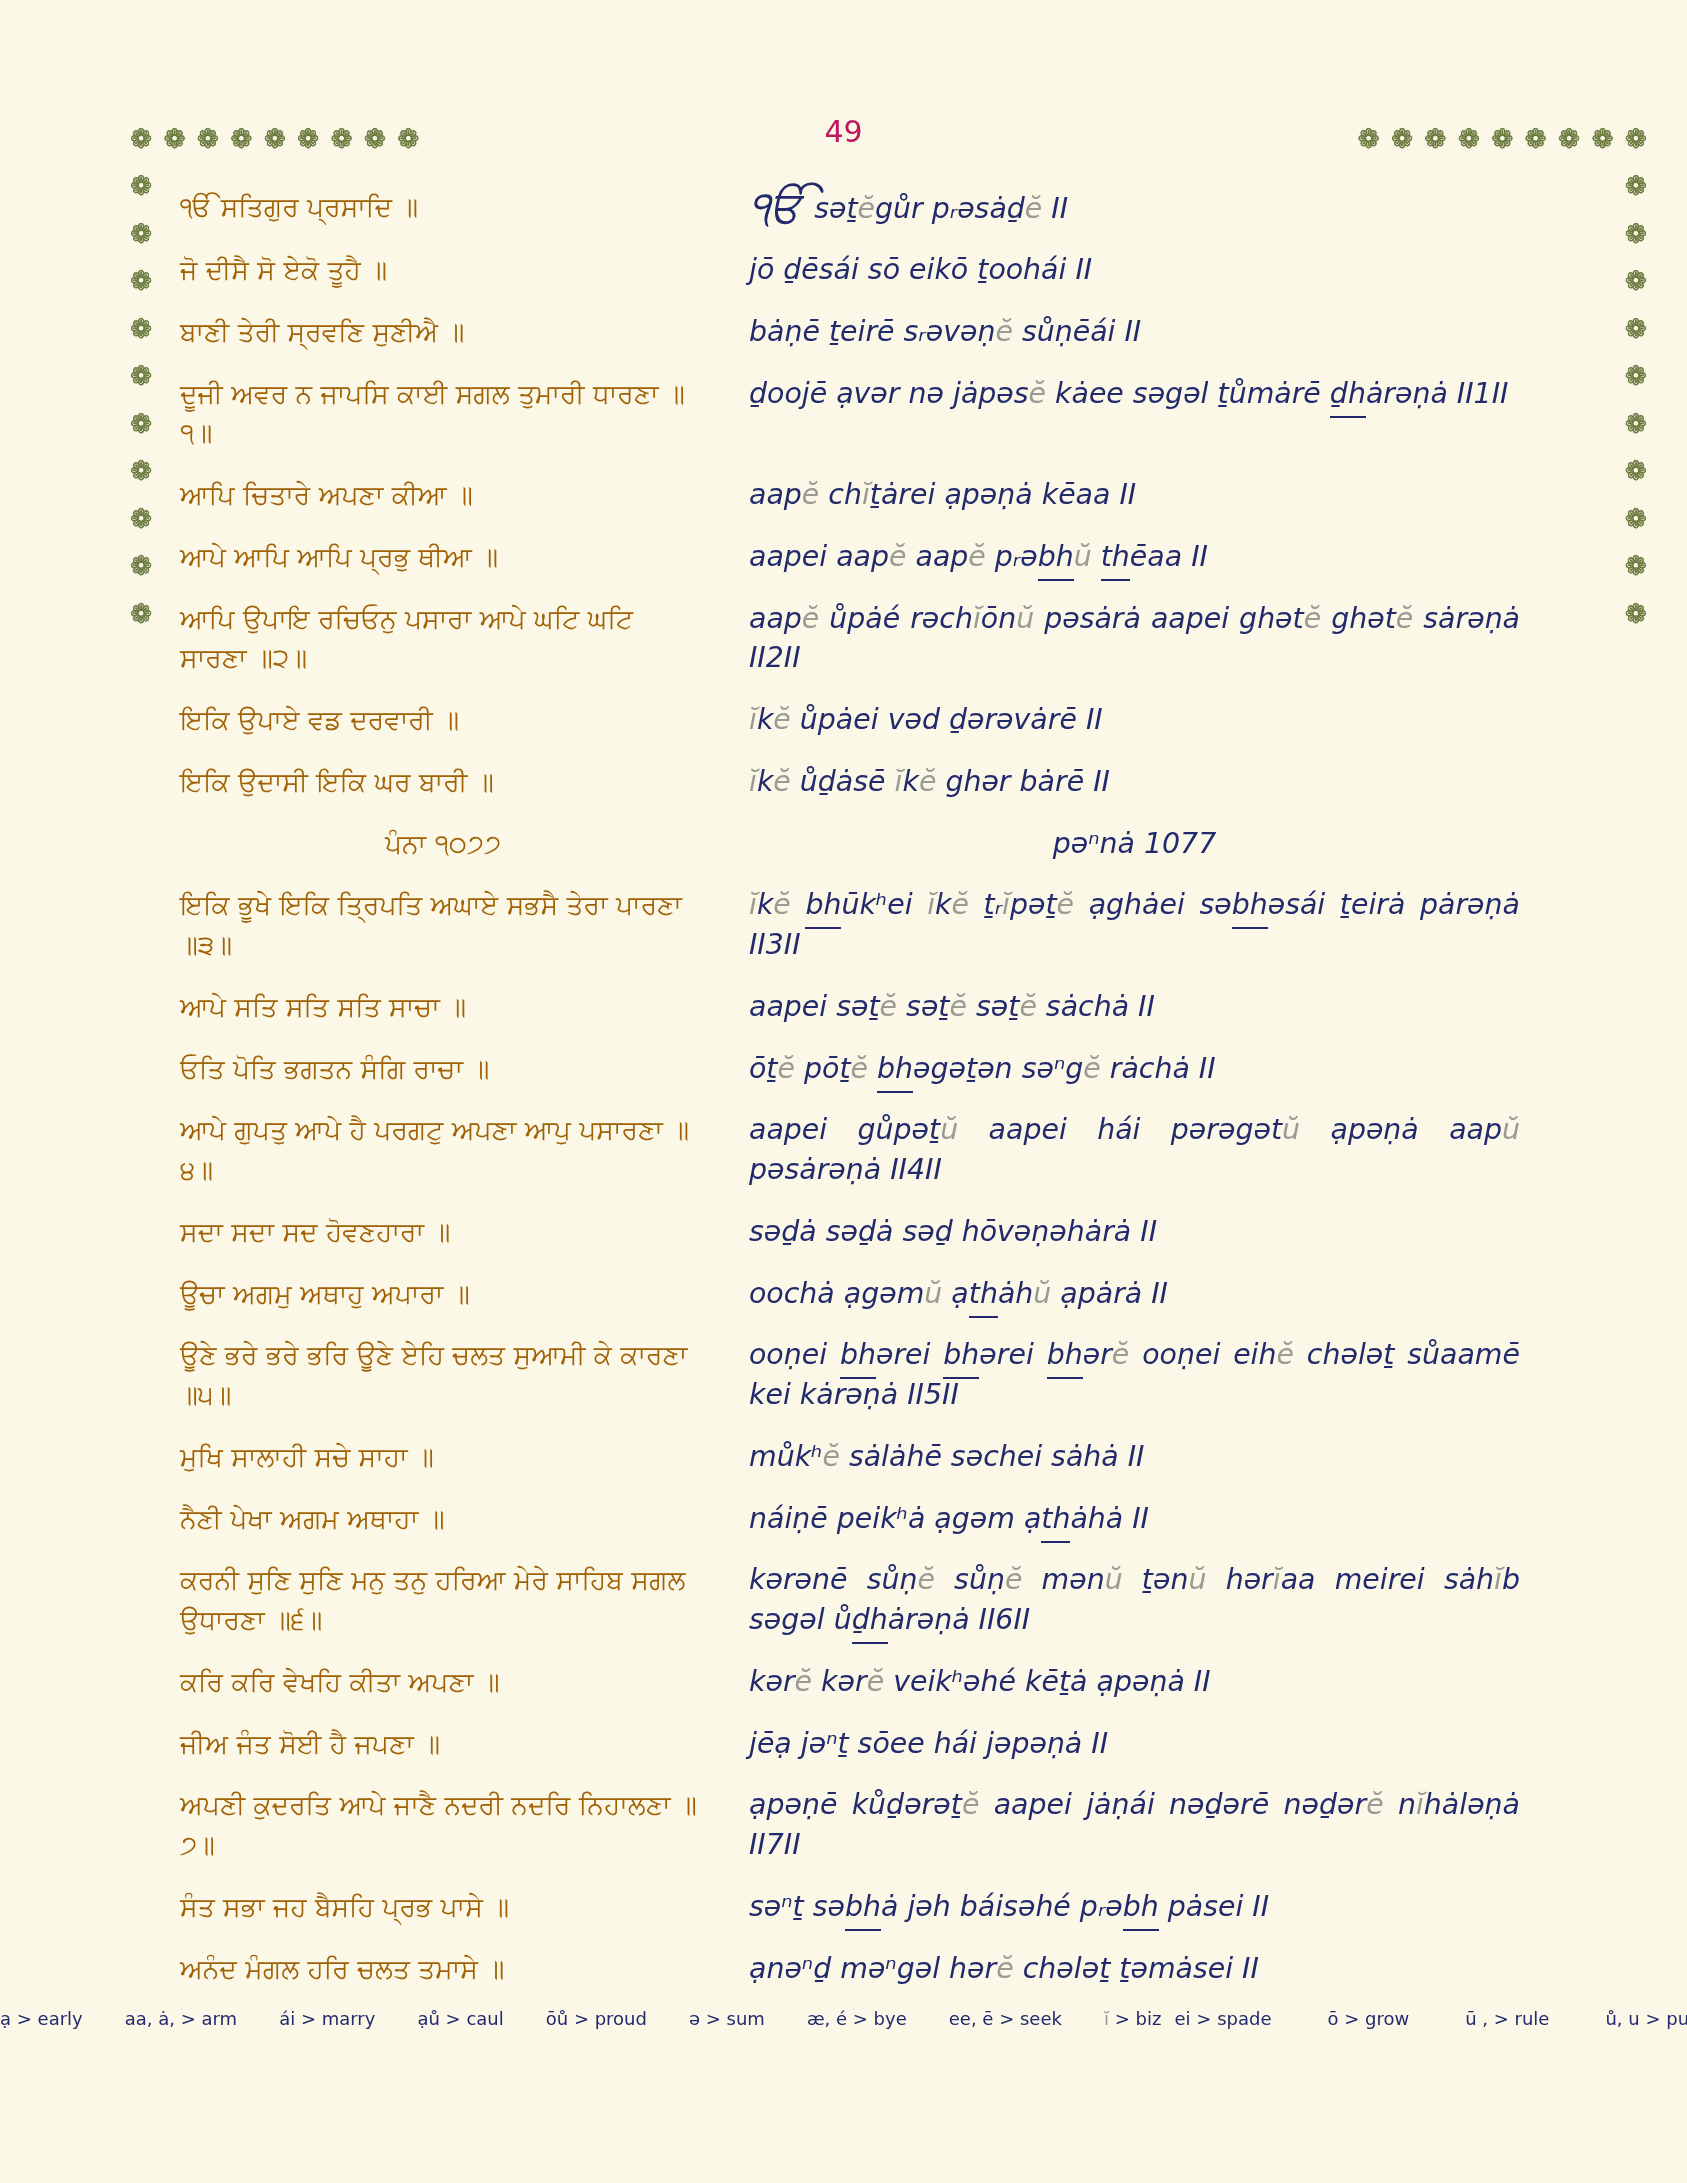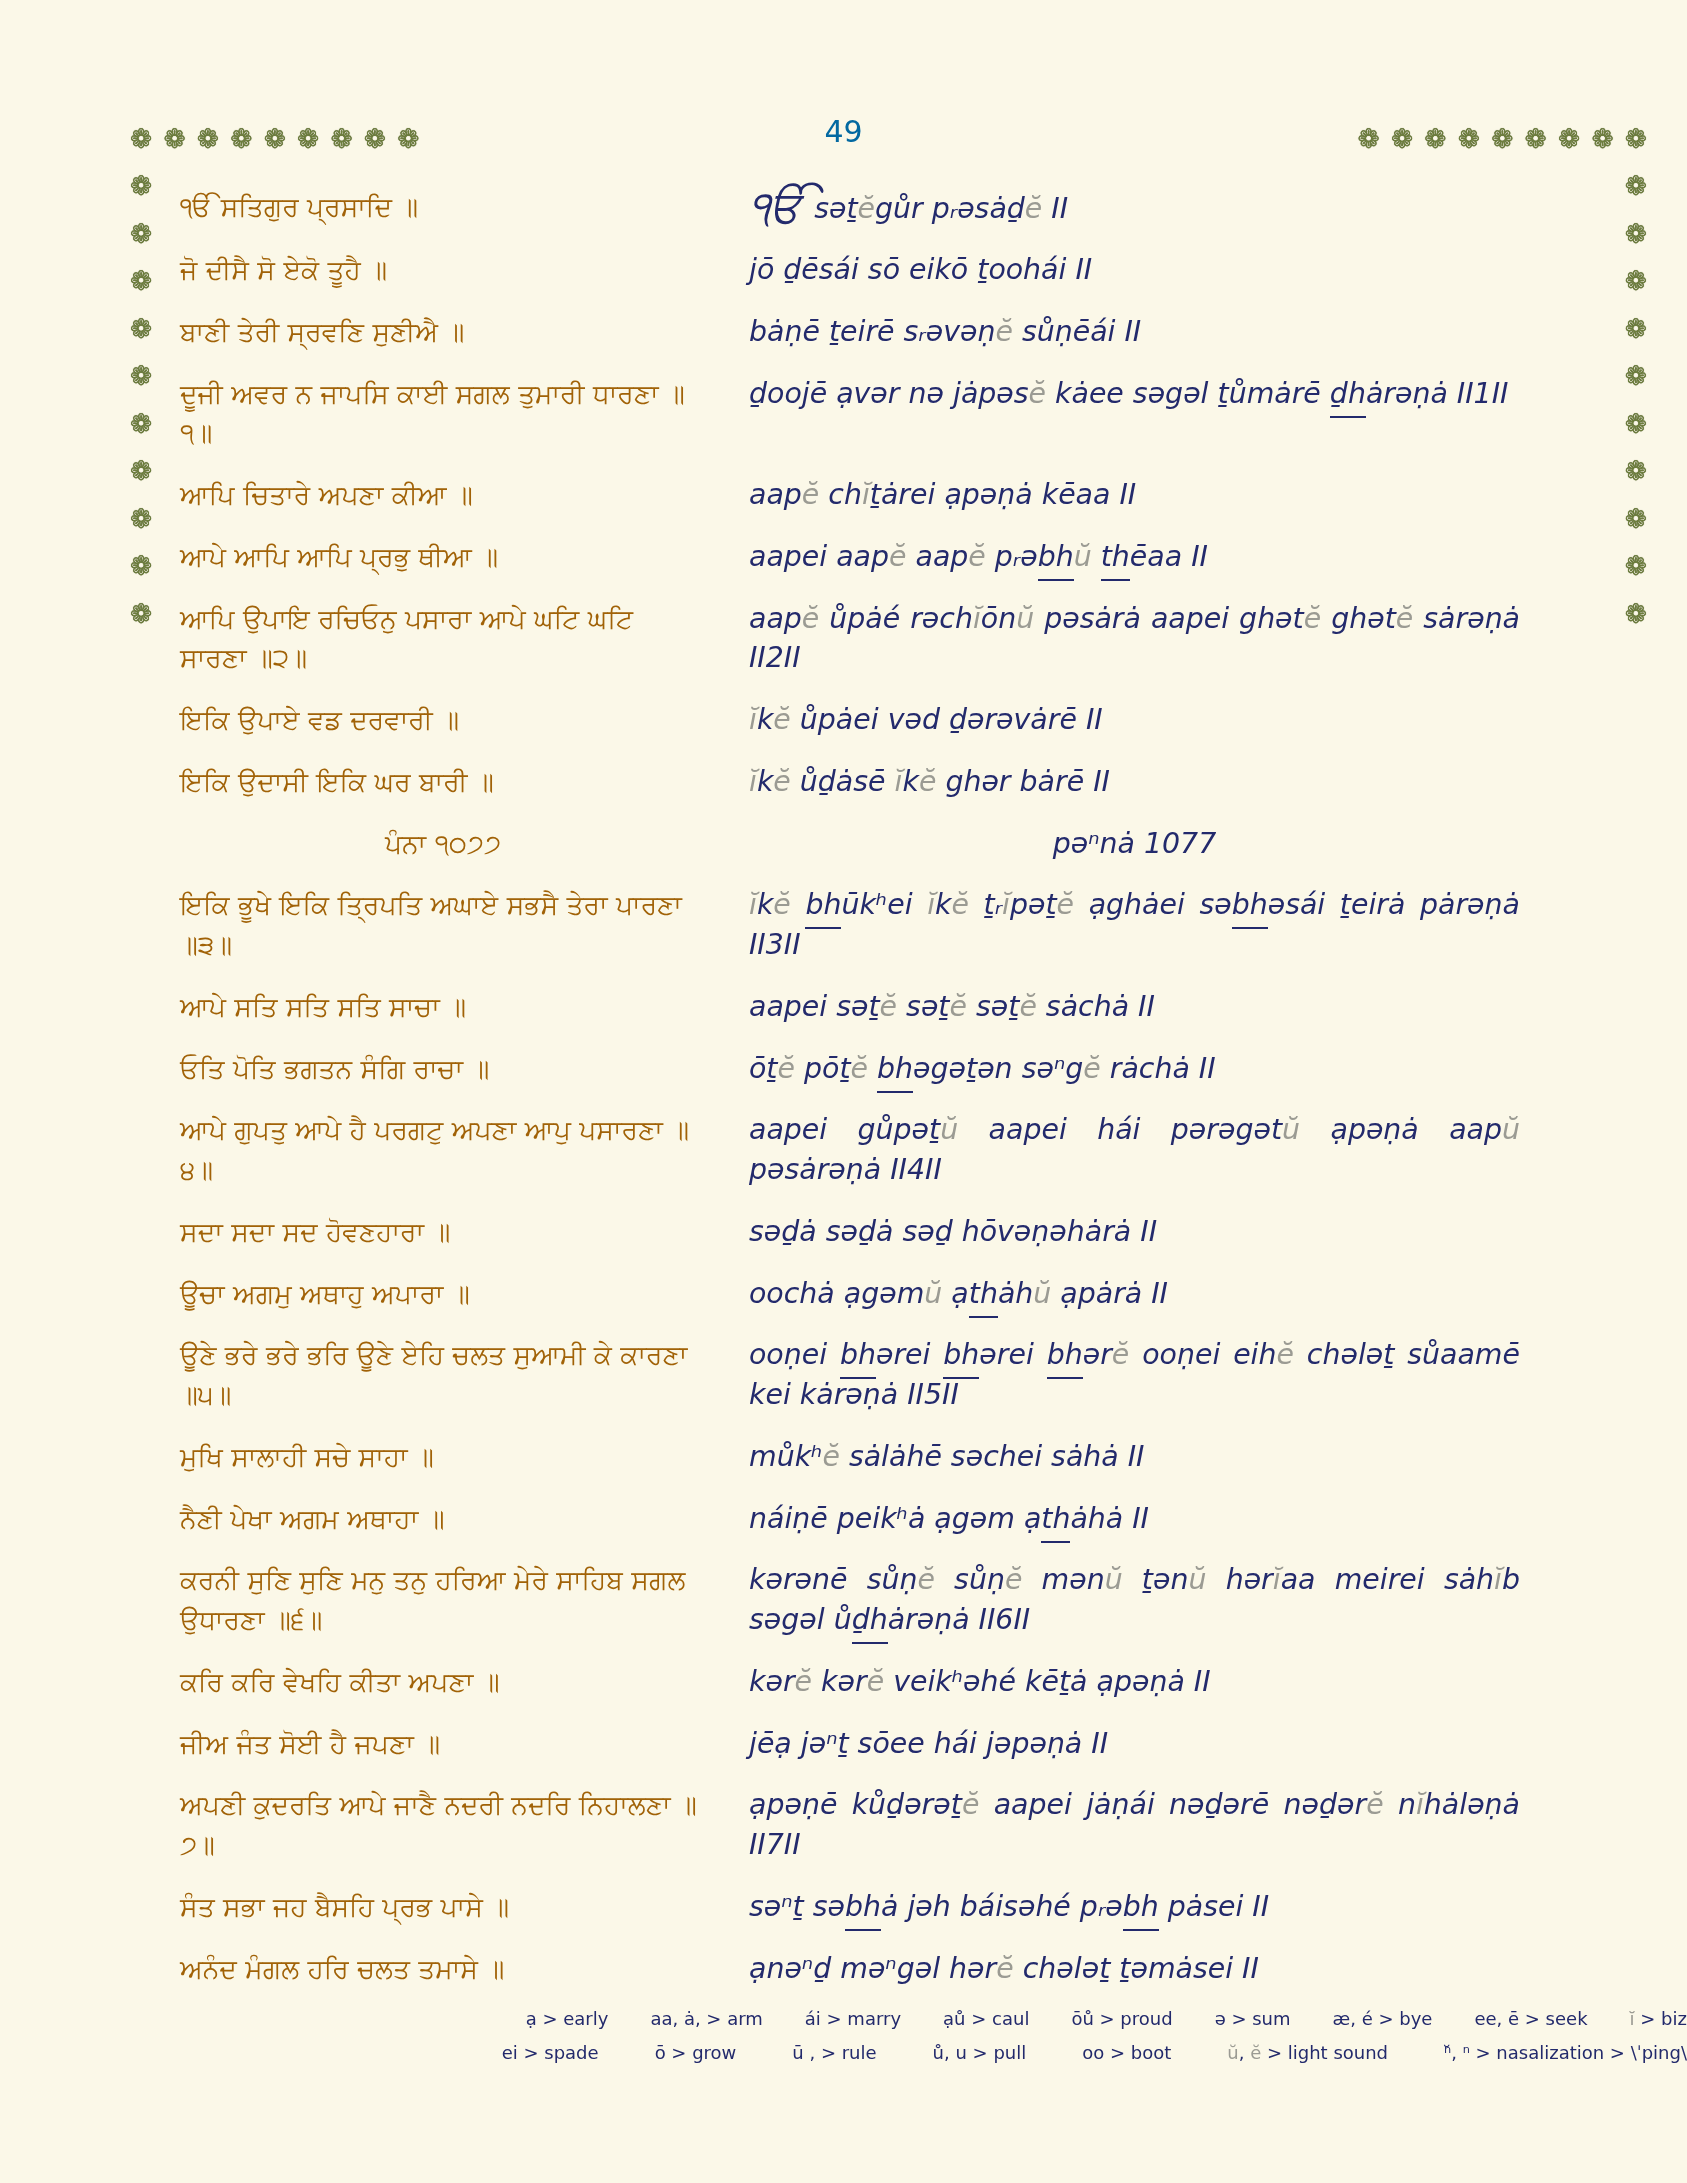--- a/index.html
+++ b/index.html
@@ -6,21 +6,21 @@
   body{
     width:1687px;height:2183px;
     background:#FBF8E8;
     font-family:"DejaVu Sans",sans-serif;
     color:#232A6C;
     position:relative;
     overflow:hidden;
   }
   .page-number{
     position:absolute;top:114px;left:0;width:100%;
-    text-align:center;font-size:30px;color:#0369a1;
+    text-align:center;font-size:30px;color:#be185d;
   }
   .orn-row{position:absolute;display:flex;gap:11.2px;}
   .orn-col{position:absolute;display:flex;flex-direction:column;gap:21px;align-items:center;}
   #orn-tl{left:130px;top:126px;}
   #orn-tr{right:40px;top:126px;}
   #orn-lc{left:130px;top:173px;}
   #orn-rc{right:40px;top:173px;}
   .flower{font-size:26.5px;line-height:1;color:#6E7F3D;text-shadow:0 0 0.7px #3E4A1F;}
   #verse-grid{
     position:absolute;left:180px;top:187px;width:1340px;
@@ -33,21 +33,21 @@
   .rcell{
     font-size:28.4px;line-height:1.38;color:#232A6C;
     text-align:justify;text-align-last:left;font-style:italic;
   }
   .center{text-align:left;text-align-last:center !important;}
   .lt{color:#9B9B93;}
   .ul{border-bottom:2px solid #232A6C;padding-bottom:6px;}
   .ik{font-size:44px;line-height:0.9;vertical-align:-4px;letter-spacing:2.6px;}
   #legend{
     position:absolute;left:0;right:0;top:2008px;
-    display:flex;flex-direction:column;gap:13.2px;align-items:flex-end;
+    display:flex;flex-direction:row;gap:13.2px;align-items:flex-start;
   }
   .legend-row{display:flex;gap:42px;font-size:18px;color:#232A6C;white-space:nowrap;}
   .legend-row2{gap:56px;}
   .legend-item{display:inline-block;}
 </style>
 </head>
 <body>
 
 <div class="page-number">49</div>
 

